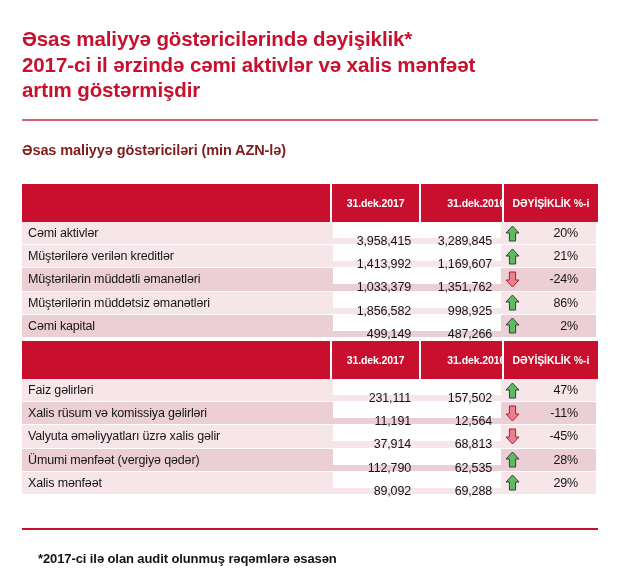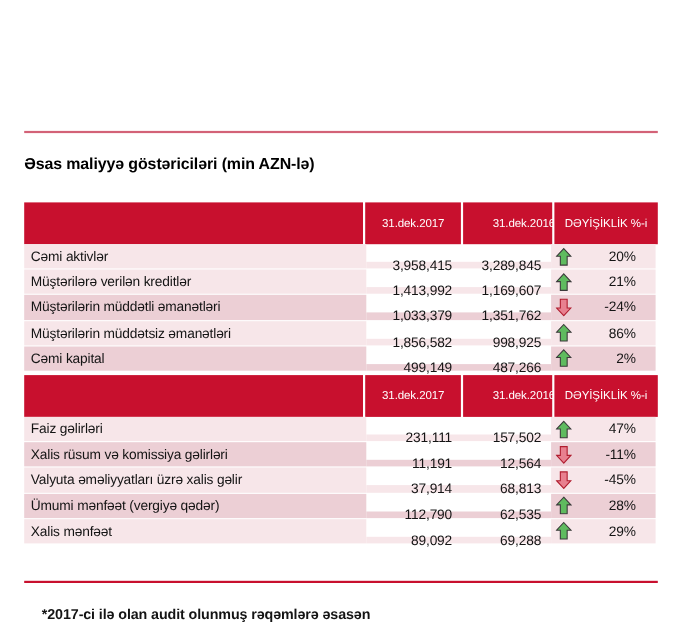--- a/index.html
+++ b/index.html
@@ -43,21 +43,21 @@
     background: #d36277;
   }
 
   
   .subtitle {
     position: absolute;
     left: 22px;
     top: 142px;
     font-size: 14.5px;
     font-weight: bold;
-    color: #000000;
+    color: #7f1d1d;
     letter-spacing: -0.1px;
   }
 
   
   .table {
     position: absolute;
     left: 22px;
     width: 576px;
   }
   #table-assets { top: 184px; }
@@ -65,21 +65,21 @@
 
   .thead {
     display: flex;
     height: 38px;
     background: #ffffff;
   }
   .thead .hcell {
     background: #c8102e;
     color: #ffffff;
     font-size: 10.5px;
-    font-weight: normal;
+    font-weight: bold;
     display: flex;
     align-items: center;
     justify-content: center;
     box-sizing: border-box;
     margin-right: 2px;
     letter-spacing: -0.1px;
   }
   .thead .hcell:last-child { margin-right: 0; }
   .thead .hcell.label { justify-content: flex-start; }
 
@@ -153,20 +153,25 @@
     font-weight: bold;
     color: #141414;
     letter-spacing: -0.1px;
   }
 </style>
 </head>
 <body>
 
 <div class="page">
 
+  <div class="title">
+    <span class="title-line">Əsas maliyyə göstəricilərində dəyişiklik*</span>
+    <span class="title-line">2017-ci il ərzində cəmi aktivlər və xalis mənfəət</span>
+    <span class="title-line">artım göstərmişdir</span>
+  </div>
   <div class="title-rule"></div>
 
   <div class="subtitle">Əsas maliyyə göstəriciləri (min AZN-lə)</div>
 
   <div class="table" id="table-assets">
     <div class="thead">
       <div class="hcell label c-label"></div>
       <div class="hcell c-2017">31.dek.2017</div>
       <div class="hcell c-2016">31.dek.2016</div>
       <div class="hcell c-chg">DƏYİŞİKLİK %-i</div>

